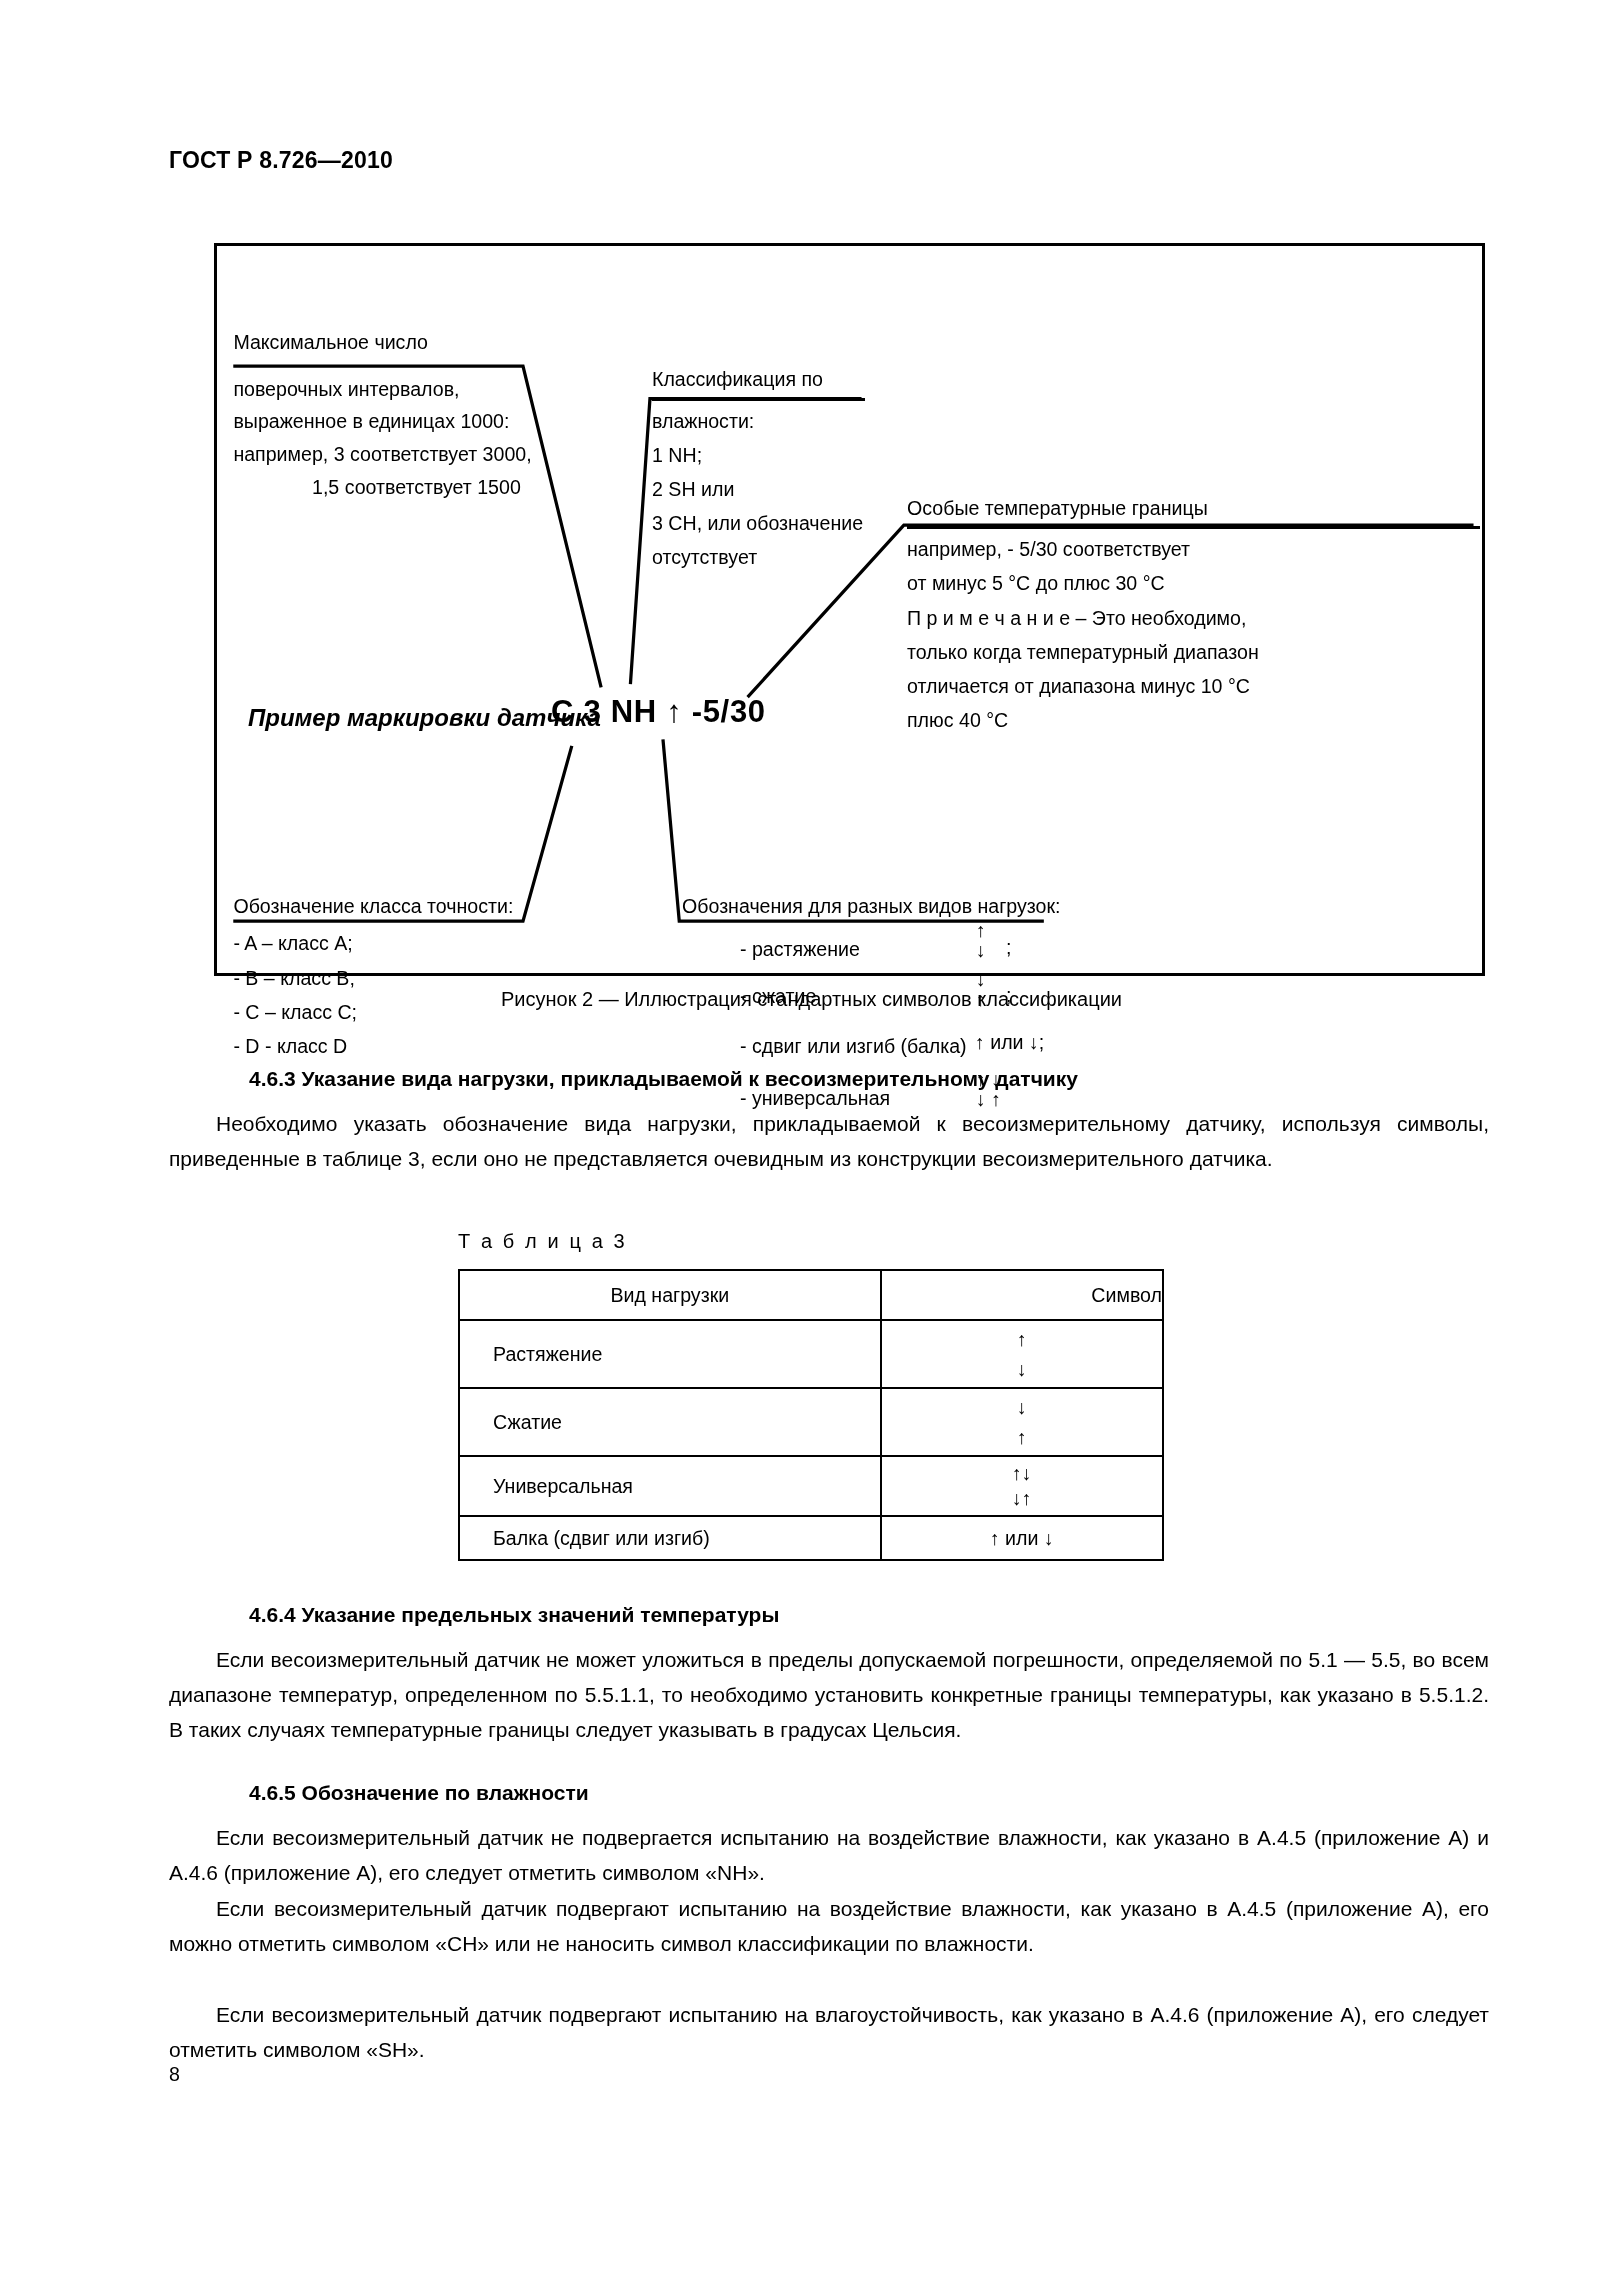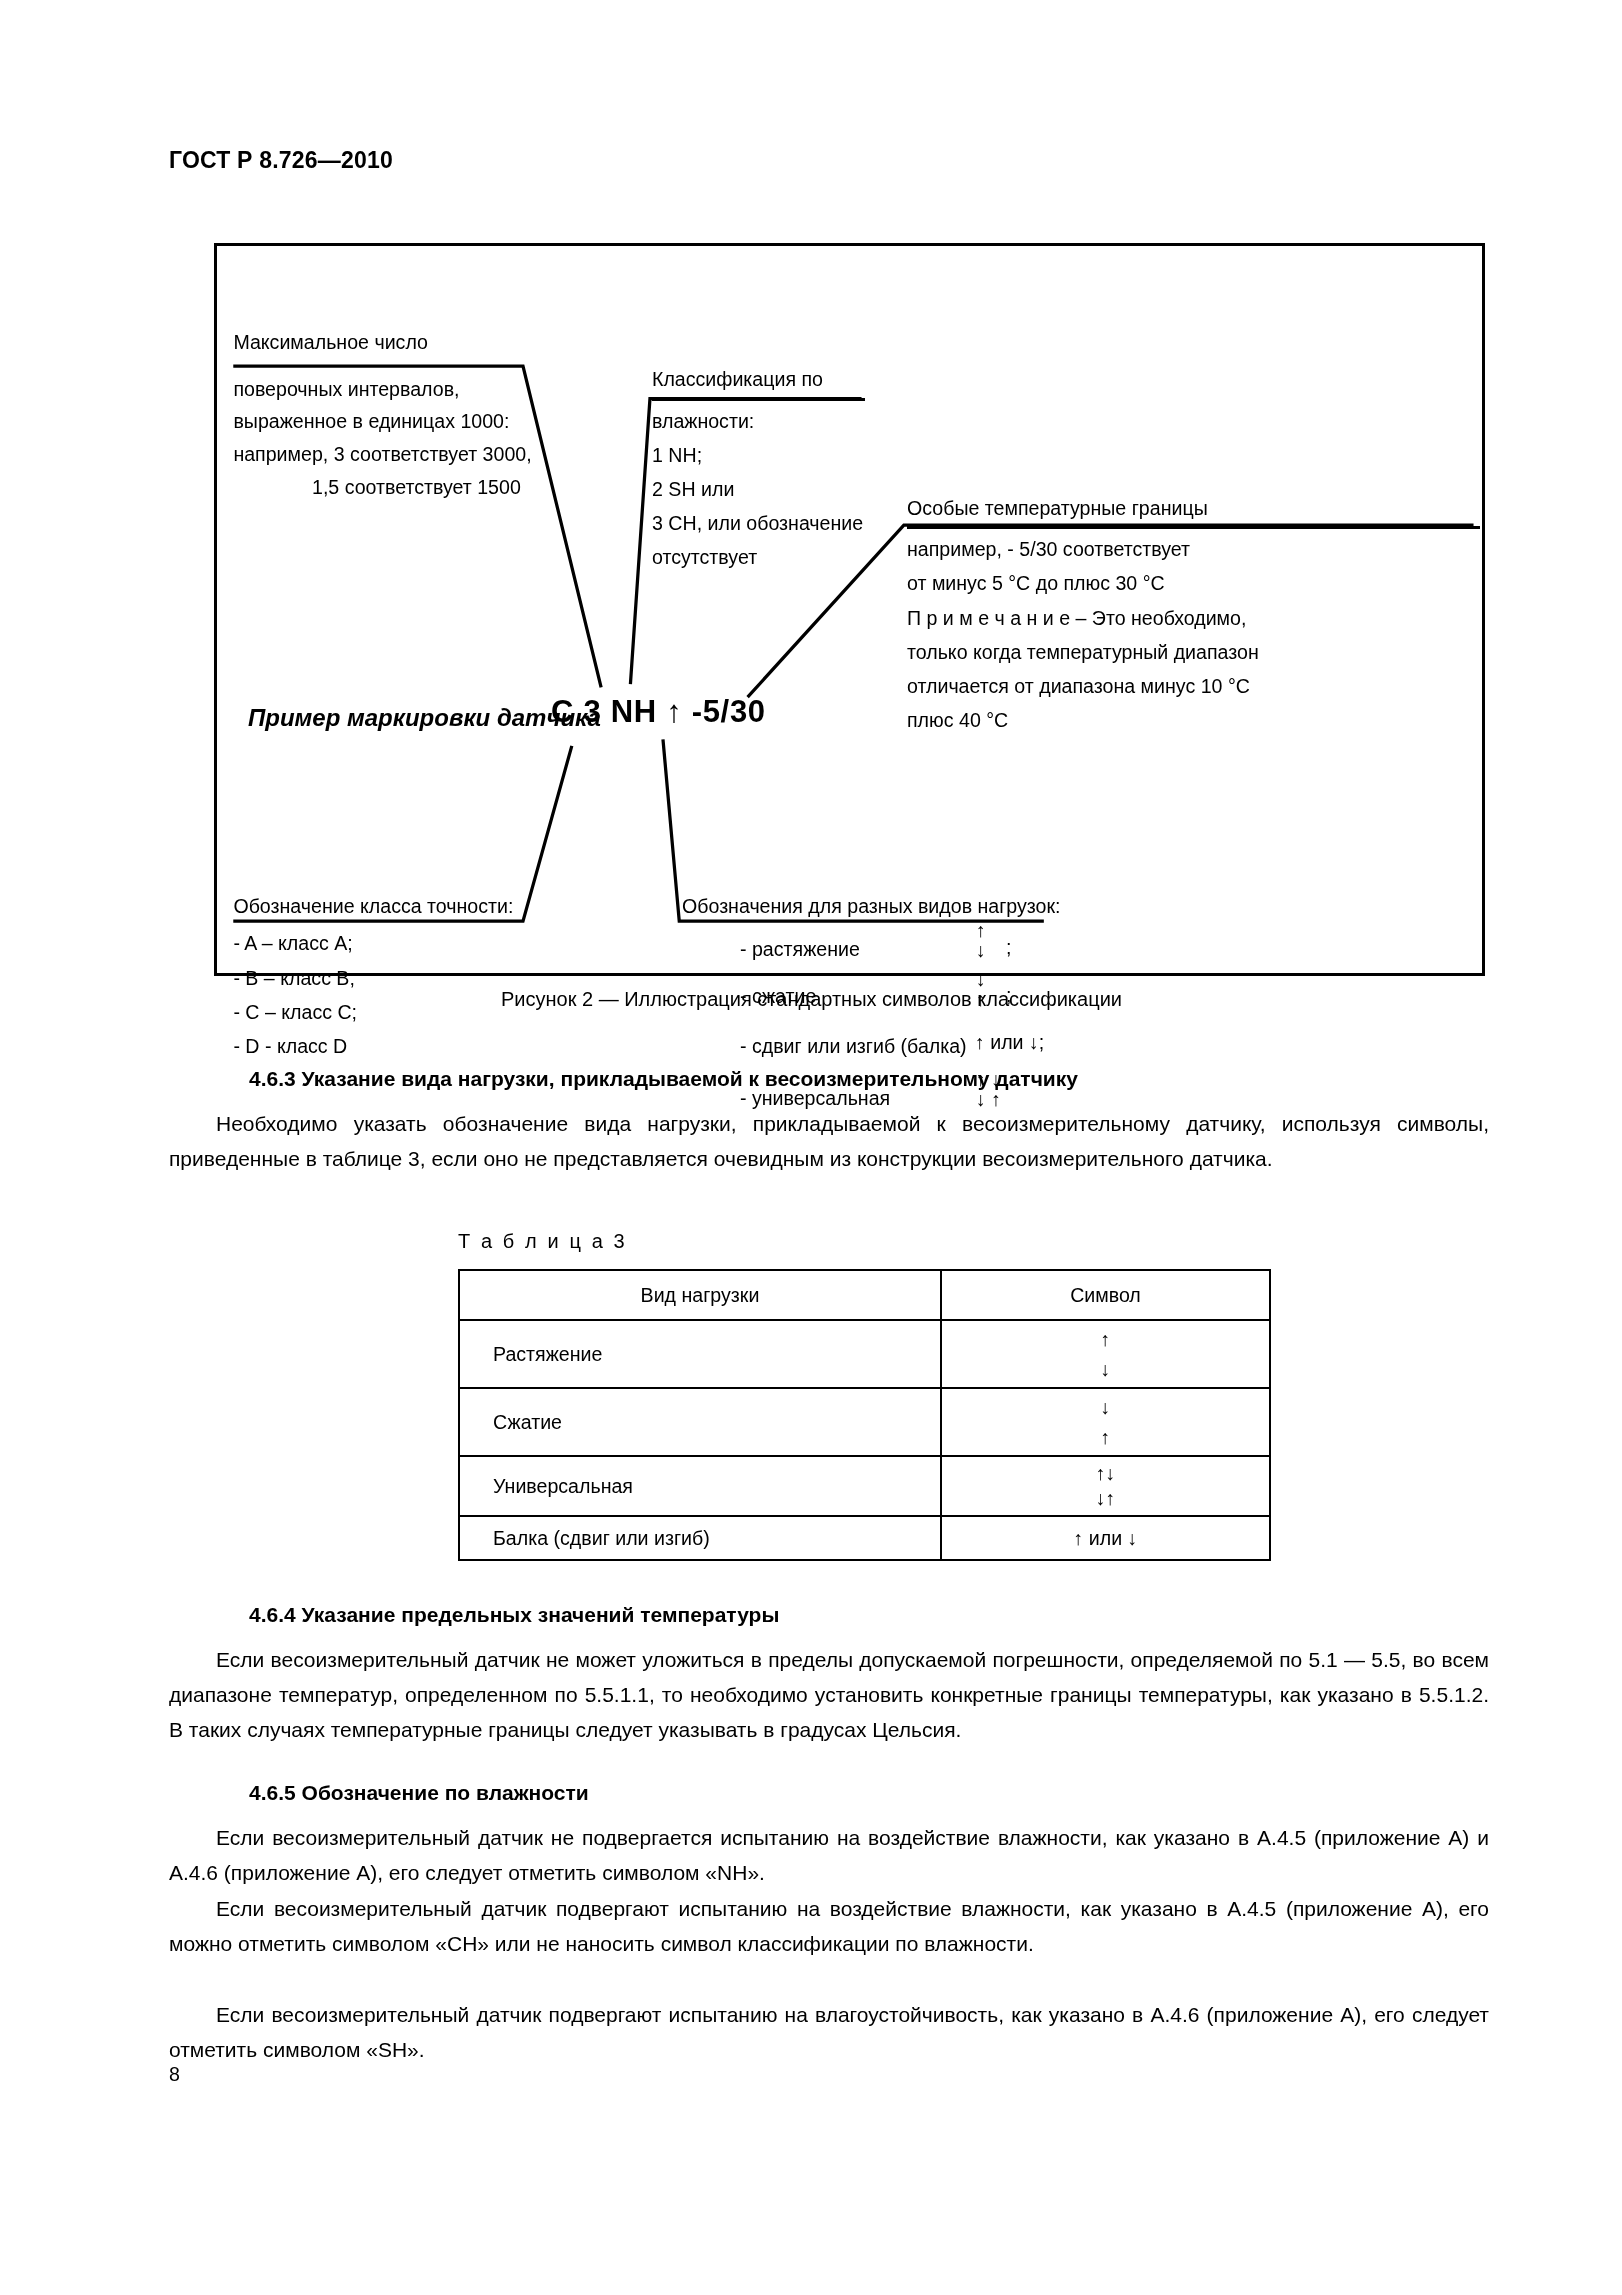--- a/index.html
+++ b/index.html
@@ -164,25 +164,25 @@
     </div>
   </div>
 
   <div class="fig-caption">Рисунок 2 — Иллюстрация стандартных символов классификации</div>
 
   <div class="h-sub" style="left:249px; top:1067px;">4.6.3  Указание вида нагрузки, прикладываемой к весоизмерительному датчику</div>
   <div class="para indent" style="left:169px; top:1106px; width:1320px;">Необходимо указать обозначение вида нагрузки, прикладываемой к весоизмерительному датчику, используя символы, приведенные в таблице 3, если оно не представляется очевидным из конструкции весоизмерительного датчика.</div>
 
   <div class="tbl-caption" style="left:458px; top:1230px;text-align:right;">Т а б л и ц а  3</div>
 
-  <table class="t3" style="left:458px; top:1269px; width:813px;">
+  <table class="t3" style="left:458px; top:1269px; width:706px;">
     <thead>
       <tr>
         <th class="hdr" style="width:452px;">Вид нагрузки</th>
-        <th class="hdr" style="width:308px;">Символ</th>
+        <th class="hdr" style="width:308px;text-align:right;">Символ</th>
       </tr>
     </thead>
     <tbody>
       <tr style="height:68px;">
         <td class="namecell">Растяжение</td>
         <td class="symcell">
           <span class="stackv" style="line-height:30px;">
             <span>↑</span><br>
             <span>↓</span>
           </span>

